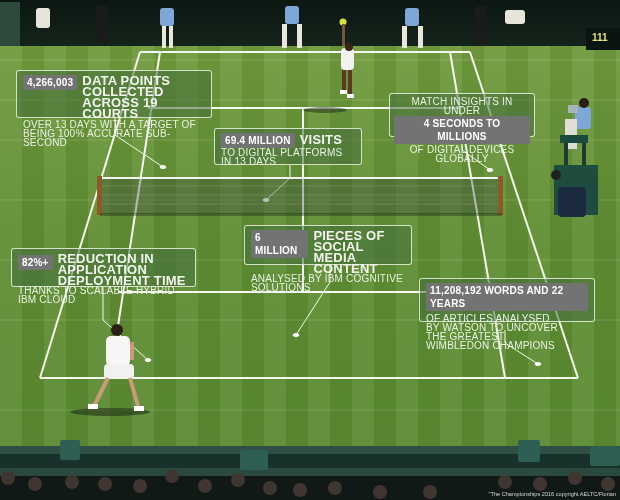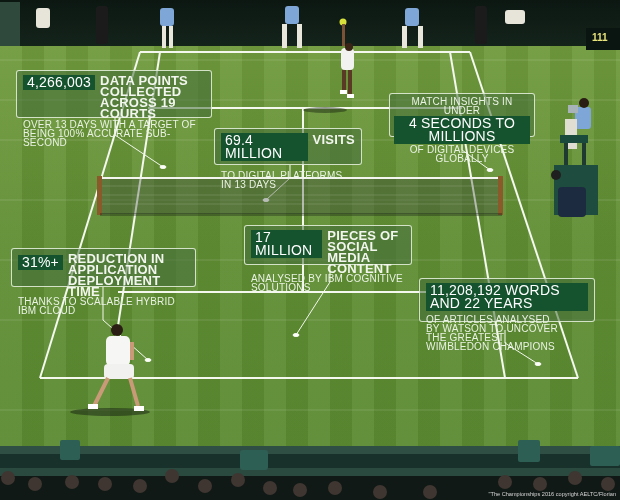--- a/index.html
+++ b/index.html
@@ -7,21 +7,21 @@
   .scene{position:absolute;left:0;top:0;width:620px;height:500px;overflow:hidden;}
   .wall{position:absolute;left:0;top:0;width:620px;height:48px;background:linear-gradient(#0c1712,#14241b);}
   .grass{position:absolute;left:0;top:46px;width:620px;height:400px;
     background:
       repeating-linear-gradient(90deg, rgba(255,255,255,0.05) 0 22px, rgba(0,0,0,0.04) 22px 44px),
       linear-gradient(#6f9a3c,#5f8d33 50%,#5b8a31);}
   .stands{position:absolute;left:0;top:446px;width:620px;height:54px;background:linear-gradient(#2f4f44 0 8px,#18312a 8px 22px,#2a4a40 22px 30px,#101915 30px);}
   svg.court{position:absolute;left:0;top:0;}
   .person{position:absolute;}
   .callout{position:absolute;border:1.5px solid rgba(235,245,225,0.85);border-radius:3px;background:rgba(70,110,60,0.55);color:#f2f6ee;padding:4px 6px;box-sizing:border-box;}
-  .hl{background:#14532d;color:#fff;font-weight:normal;padding:1px 4px;font-size:14px;letter-spacing:0.2px;display:inline-block;line-height:13px;}
+  .hl{background:#737373;color:#fff;font-weight:bold;padding:1px 4px;font-size:10px;letter-spacing:0.2px;display:inline-block;line-height:13px;}
   .title{font-weight:bold;font-size:13px;line-height:11px;letter-spacing:0.2px;text-transform:uppercase;}
   .sub{font-size:10px;line-height:9px;letter-spacing:0.2px;text-transform:uppercase;color:#eaf2e4;}
   .row{display:flex;align-items:flex-start;gap:5px;}
   .credit{position:absolute;right:4px;bottom:3px;font-size:5.6px;color:#d7d7d7;}
   .scoreboard{position:absolute;left:586px;top:28px;width:34px;height:22px;background:#0a1410;color:#e8e37a;font-size:10px;font-weight:bold;padding:4px 0 0 6px;box-sizing:border-box;}
 </style>
 </head>
 <body>
 
 <div class="scene">
@@ -187,34 +187,34 @@
     <div class="sub">MATCH INSIGHTS IN UNDER</div>
     <span class="hl" style="margin:1px 0">4 SECONDS TO MILLIONS</span>
     <div class="sub">OF DIGITAL DEVICES GLOBALLY</div>
   </div>
 
   <div class="callout" style="left:214px;top:128px;width:148px;height:37px;">
     <div class="row">
       <span class="hl">69.4 MILLION</span>
       <span class="title" style="line-height:13px">VISITS</span>
     </div>
-    <div class="sub" style="margin-top:10px">TO DIGITAL PLATFORMS IN 13 DAYS</div>
+    <div class="sub" style="margin-top:0">TO DIGITAL PLATFORMS IN 13 DAYS</div>
   </div>
 
   <div class="callout" style="left:244px;top:225px;width:168px;height:40px;">
     <div class="row">
-      <span class="hl">17 MILLION</span>
+      <span class="hl">6 MILLION</span>
       <span class="title" style="width:95px">PIECES OF SOCIAL MEDIA CONTENT</span>
     </div>
     <div class="sub">ANALYSED BY IBM COGNITIVE SOLUTIONS</div>
   </div>
 
   <div class="callout" style="left:11px;top:248px;width:185px;height:39px;">
     <div class="row">
-      <span class="hl" style="margin-top:2px">31%+</span>
+      <span class="hl" style="margin-top:2px">82%+</span>
       <span class="title" style="width:140px">REDUCTION IN APPLICATION DEPLOYMENT TIME</span>
     </div>
     <div class="sub">THANKS TO SCALABLE HYBRID IBM CLOUD</div>
   </div>
 
   <div class="callout" style="left:419px;top:278px;width:176px;height:44px;">
     <span class="hl">11,208,192 WORDS AND 22 YEARS</span>
     <div class="sub" style="margin-top:3px;width:140px">OF ARTICLES ANALYSED BY WATSON TO UNCOVER THE GREATEST WIMBLEDON CHAMPIONS</div>
   </div>
 

